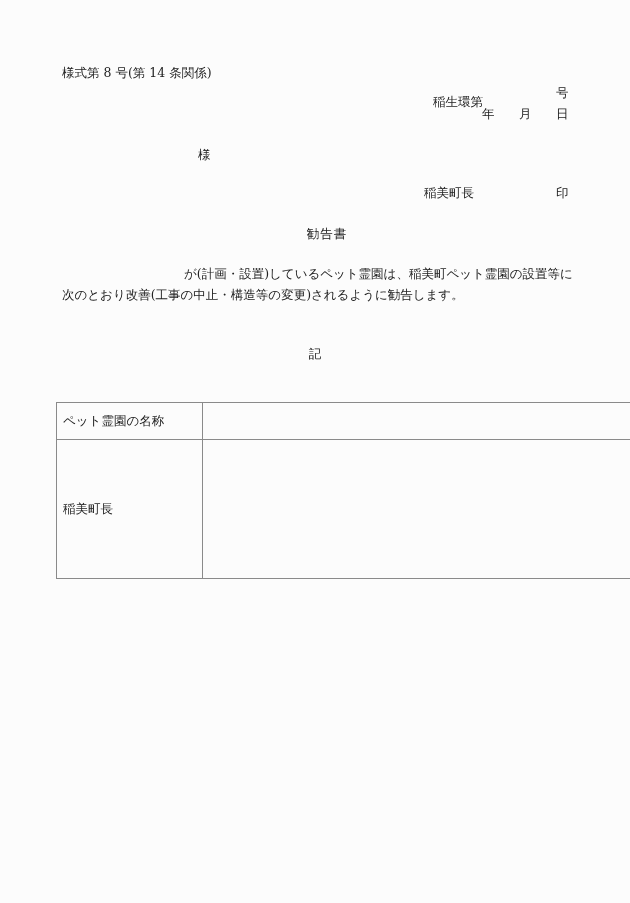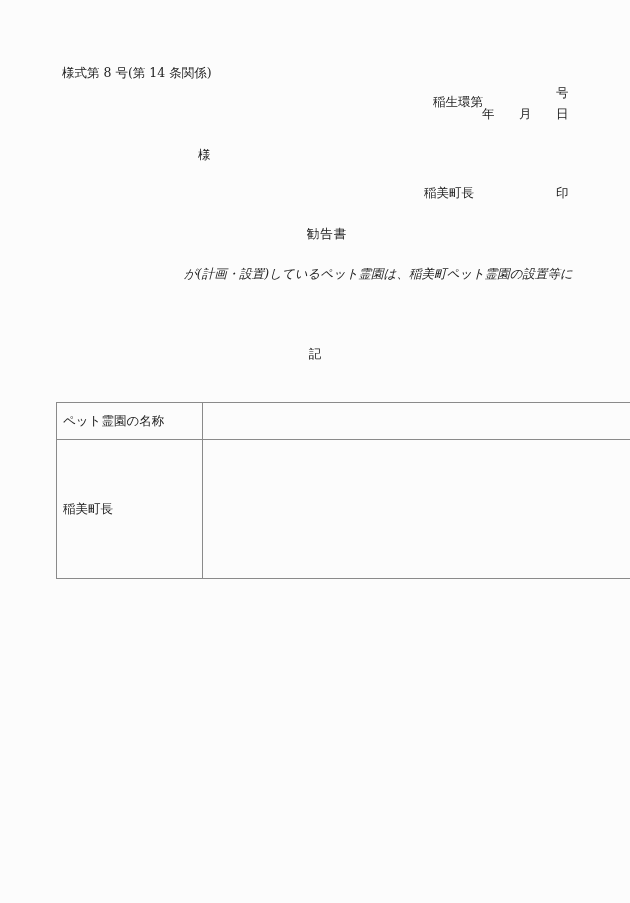--- a/index.html
+++ b/index.html
@@ -32,21 +32,20 @@
     .issuer-seal { left: 556px; top: 185px; }
     .doc-title { left: 0; width: 630px; text-align: center; top: 226px; letter-spacing: 1px; margin-left: 12px; }
     .body-para {
       position: absolute;
       left: 62px;
       width: 514px;
       top: 263px;
       line-height: 21px;
       white-space: normal;
       text-align: justify;
-      font-style: italic;
     }
     .body-para .line { display: block; white-space: nowrap; }
     .body-para .line.indent { padding-left: 122px; }
     .note-mark { left: 0; width: 630px; text-align: center; top: 346px; }
 
     .info-table {
       position: absolute;
       left: 56px;
       top: 402px;
       width: 596px;
@@ -79,20 +78,21 @@
 
 <div class="abs recipient-honorific">様</div>
 
 <div class="abs issuer-title">稲美町長</div>
 <div class="abs issuer-seal">印</div>
 
 <div class="abs doc-title">勧告書</div>
 
 <div class="body-para">
   <span class="line indent">が(計画・設置)しているペット霊園は、稲美町ペット霊園の設置等に</span>
+  <span class="line">次のとおり改善(工事の中止・構造等の変更)されるように勧告します。</span>
 </div>
 
 <div class="abs note-mark">記</div>
 
 <table class="info-table">
   <colgroup>
     <col class="label-col">
     <col class="value-col">
   </colgroup>
   <tbody>

